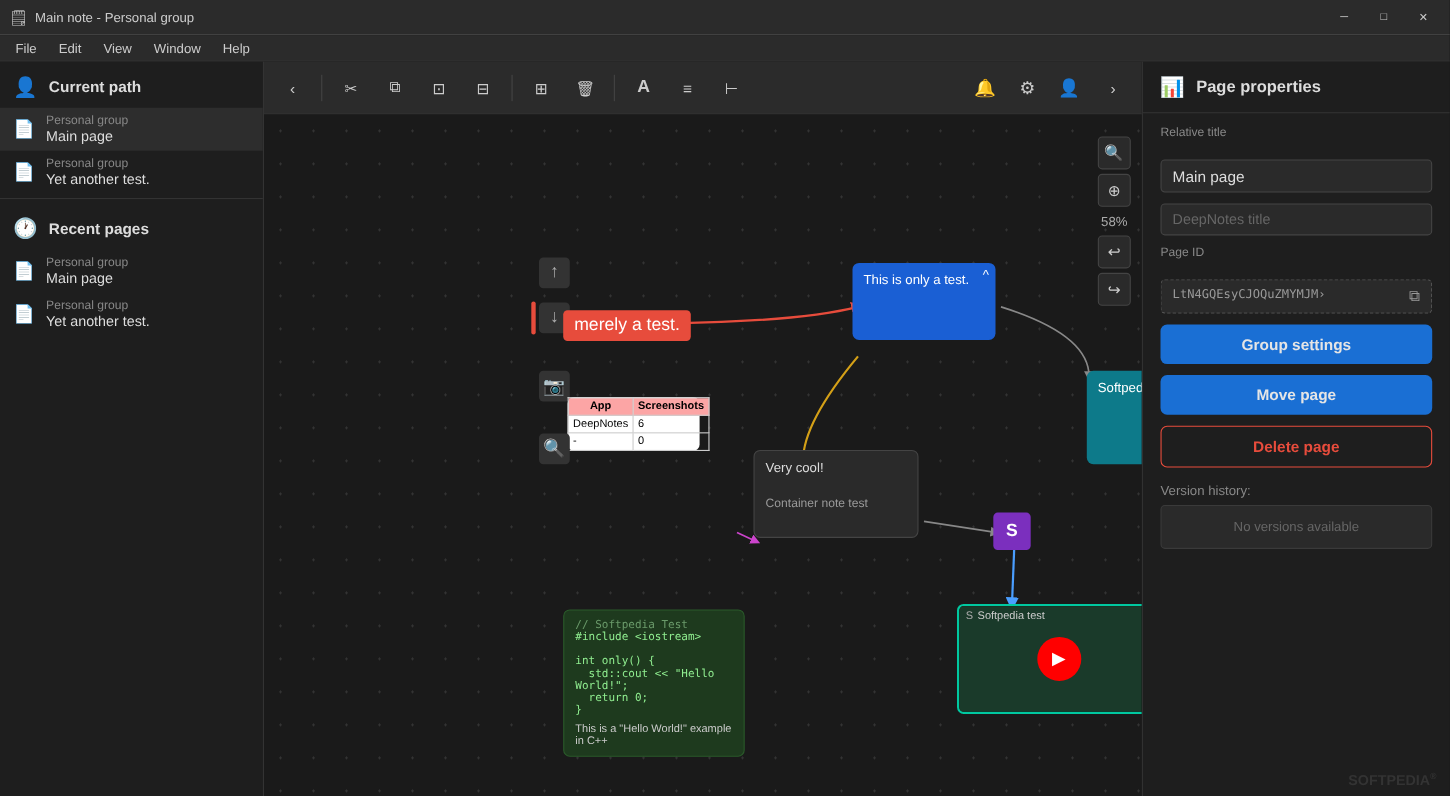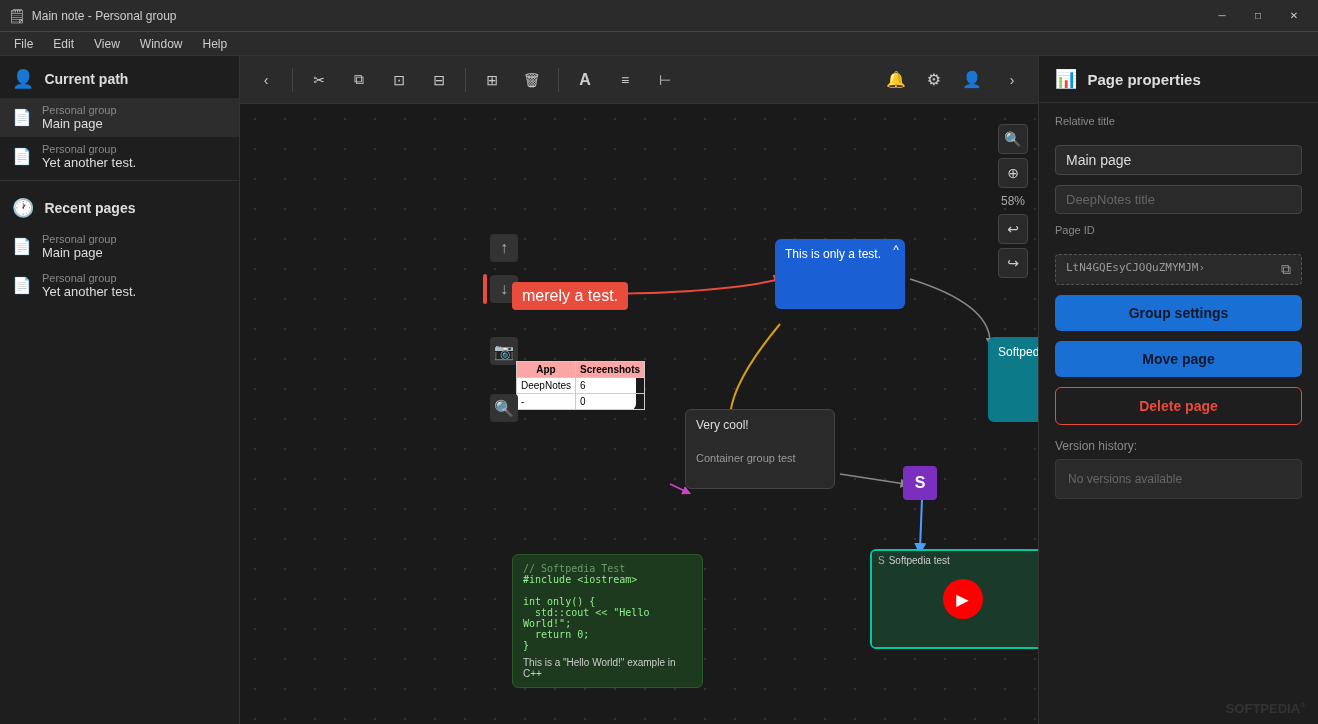--- a/index.html
+++ b/index.html
@@ -149,21 +149,21 @@
       padding: 8px 10px;
       width: 145px;
       min-height: 85px;
     }
 
     .node-code {
       background: #1e3a1e;
       border: 1px solid #2a5a2a;
       color: #90ee90;
       padding: 8px 10px;
-      width: 191px;
+      width: 165px;
       font-family: monospace;
       font-size: 10px;
     }
     .node-code .code-comment { color: #6a9a6a; }
     .node-code .code-text { color: #ccc; font-size: 10px; margin-top: 6px; font-family: sans-serif; }
 
     .node-video {
       background: #111;
       border: 2px solid #00c8a0;
       width: 185px;
@@ -262,41 +262,41 @@
       background: #2a2a2a;
       border: 1px dashed #555;
       border-radius: 4px;
       padding: 6px 10px;
     }
     .prop-id-text { font-size: 11px; color: #999; flex: 1; font-family: monospace; overflow: hidden; text-overflow: ellipsis; white-space: nowrap; }
     .copy-btn { cursor: pointer; color: #999; font-size: 14px; flex-shrink: 0; }
 
     .action-btn {
       background: #1a6fd4;
-      color: #0f172a;
+      color: #e5e5e5;
       border: none;
       border-radius: 6px;
       padding: 10px 0;
       width: 100%;
       cursor: pointer;
       font-size: 14px;
       font-weight: 600;
     }
     .action-btn.danger { background: transparent; color: #e74c3c; border: 1px solid #e74c3c; }
 
     .version-section { margin-top: 4px; }
     .version-label { font-size: 12px; color: #888; margin-bottom: 6px; }
     .version-empty {
       background: #2a2a2a;
       border: 1px solid #3a3a3a;
       border-radius: 4px;
       padding: 12px;
       color: #666;
       font-size: 12px;
-      text-align: left;
+      text-align: center;
     }
 
     .softpedia-watermark {
       text-align: right;
       padding: 4px 12px 8px;
       font-size: 13px;
       color: #333;
       font-weight: bold;
     }
     .softpedia-watermark sup { font-size: 8px; }
@@ -498,21 +498,21 @@
 
       <button class="nav-btn" style="top:290px; left:250px;">🔍</button>
 
       <div class="node node-blue" style="left:535px; top:135px;">
         <div class="node-collapse">^</div>
         <span>This is only a test.</span>
       </div>
 
       <div class="node node-dark" style="left:445px; top:305px;">
         <div style="font-size:12px; color:#ddd; margin-bottom:6px;">Very cool!</div>
-        <div style="font-size:11px; color:#999; margin-top:20px;">Container group test</div>
+        <div style="font-size:11px; color:#999; margin-top:20px;">Container note test</div>
       </div>
 
       <div class="node node-teal" style="left:748px; top:233px;">
         <span>Softpedia Test</span>
       </div>
 
       <div class="node node-s" style="left:663px; top:362px;">
         <span>S</span>
       </div>
 

